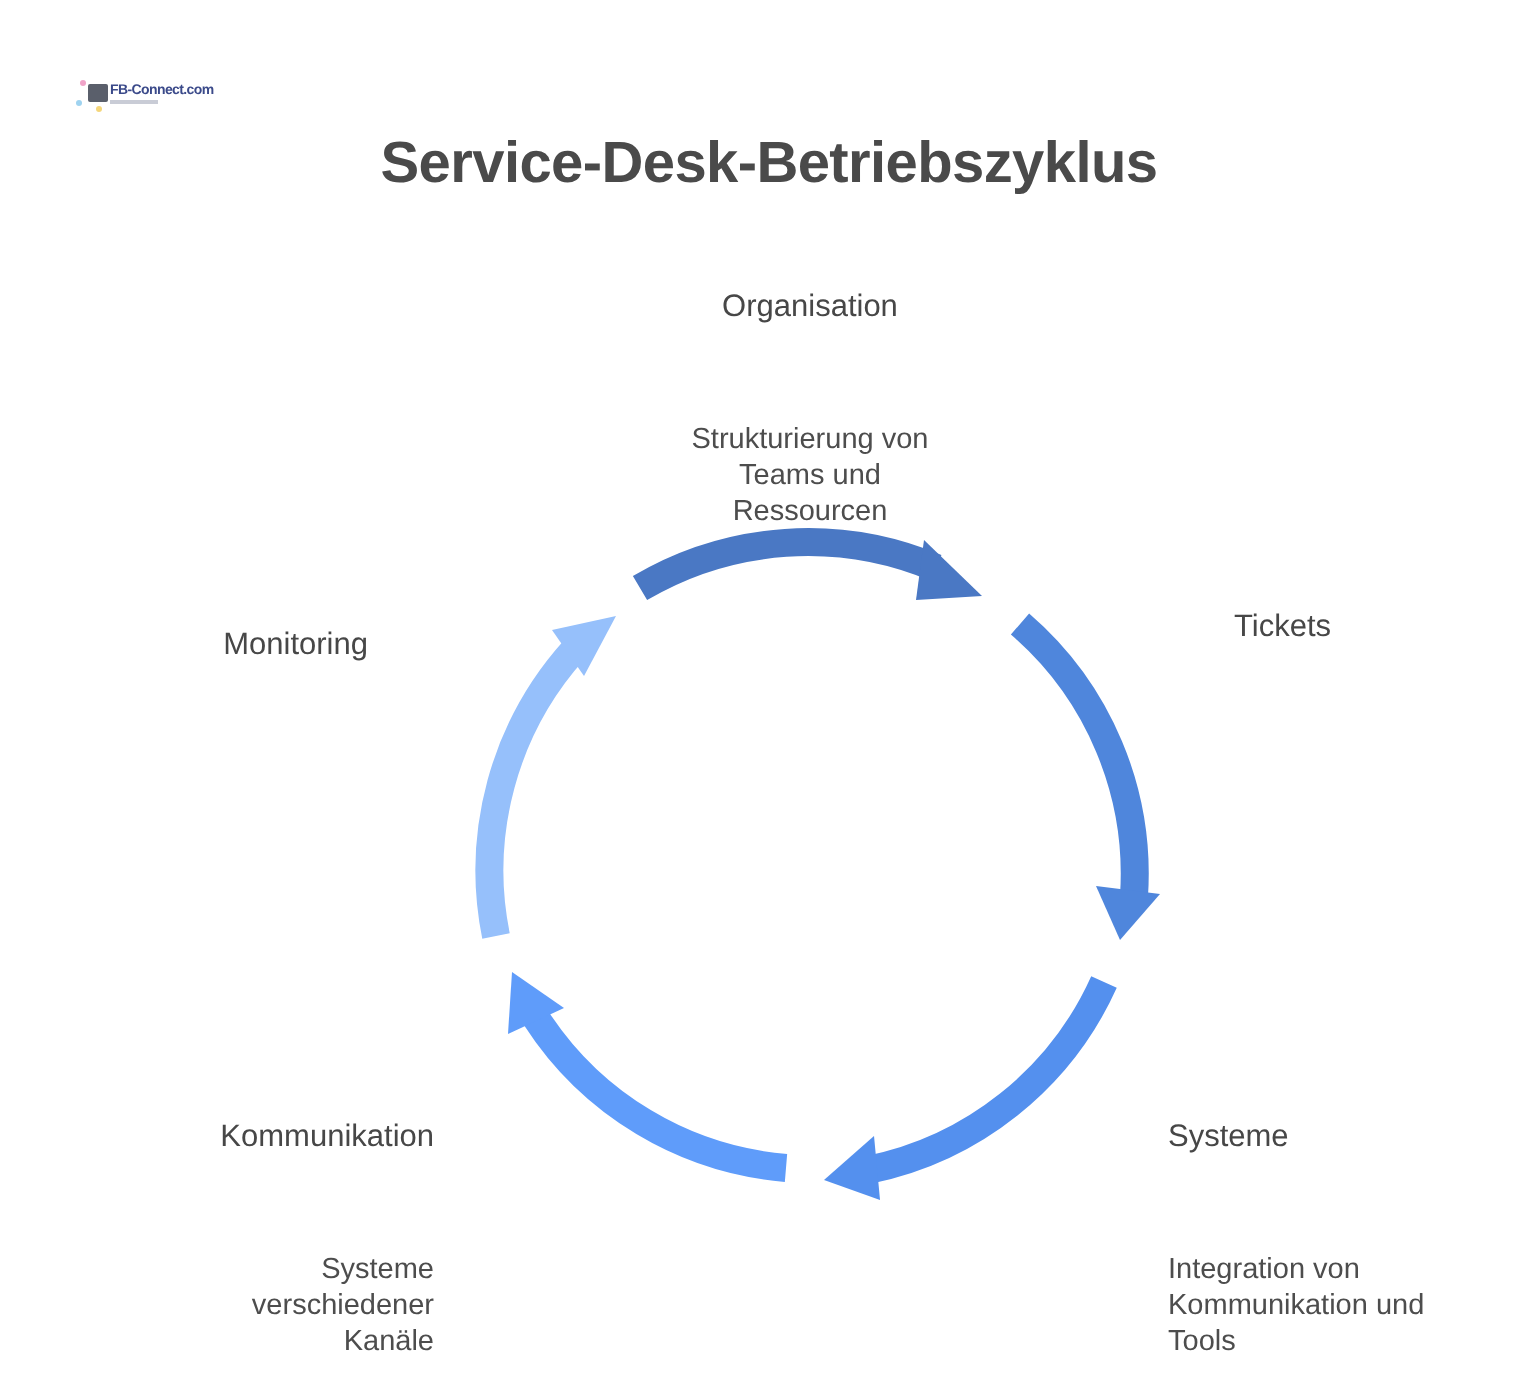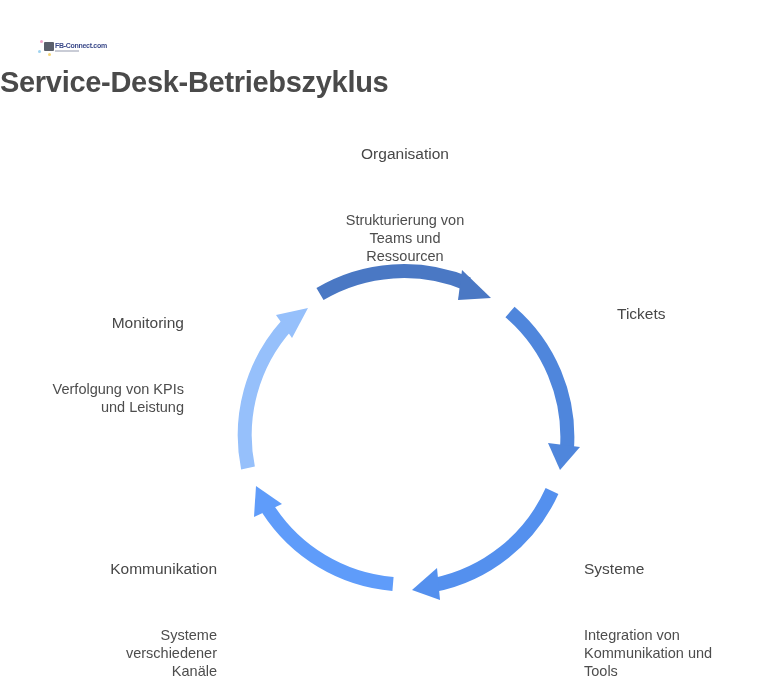--- a/index.html
+++ b/index.html
@@ -2,21 +2,21 @@
 <html><head>
   <meta charset="utf-8">
   <style>
     html, body { margin: 0; padding: 0; background: #ffffff; }
     body { width: 769px; height: 697px; position: relative; overflow: hidden; font-family: "Liberation Sans", sans-serif; }
     .logo { position: absolute; left: 38px; top: 38px; width: 44px; height: 20px; }
     .logo-box { position: absolute; left: 6px; top: 4px; width: 10px; height: 9px; background: #5a5f6b; border-radius: 1px; }
     .logo-text { position: absolute; left: 17px; top: 4px; font-size: 7px; color: #3b4a8a; font-weight: bold; letter-spacing: -0.3px; white-space: nowrap; }
     .logo-tag { position: absolute; left: 17px; top: 12px; width: 24px; height: 2px; background: #c9ccd6; }
     .logo-dot { position: absolute; width: 3px; height: 3px; border-radius: 50%; }
-    .title { position: absolute; left: 0; width: 769px; top: 66px; font-size: 29px; font-weight: bold; color: #4a4a4a; letter-spacing: -0.3px; }
+    .title { position: absolute; left: 0; width: 769px; top: 66px; text-align: center; font-size: 29px; font-weight: bold; color: #4a4a4a; letter-spacing: -0.3px; }
     .label { position: absolute; color: #4d4d4d; font-size: 14.5px; line-height: 18px; }
     .label .head { font-weight: normal; font-size: 15.5px; color: #474747; line-height: 19px; }
     .label .desc { white-space: pre-line; margin-top: 48px; }
     .center { text-align: center; }
     .left { text-align: left; }
     .right { text-align: right; }
     svg.cycle { position: absolute; left: 0; top: 0; }
   </style>
 </head>
 <body>
@@ -80,15 +80,13 @@
 
 <div class="label right" style="left:60px; top:559px; width:157px;">
   <div class="head">Kommunikation</div>
   <div class="desc">Systeme
 verschiedener
 Kanäle</div>
 </div>
 
 <div class="label right" style="left:20px; top:313px; width:164px;">
   <div class="head">Monitoring</div>
-  <div class="desc">Verfolgung von KPIs
-und Leistung</div>
 </div>
 
 </body></html>

